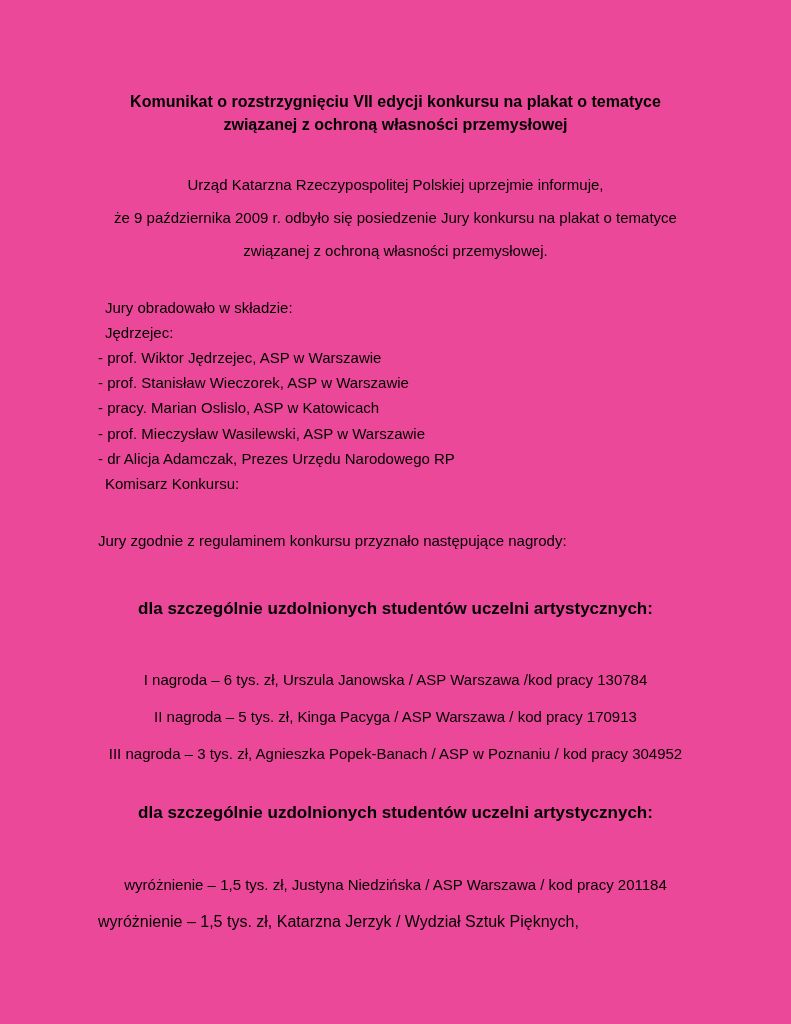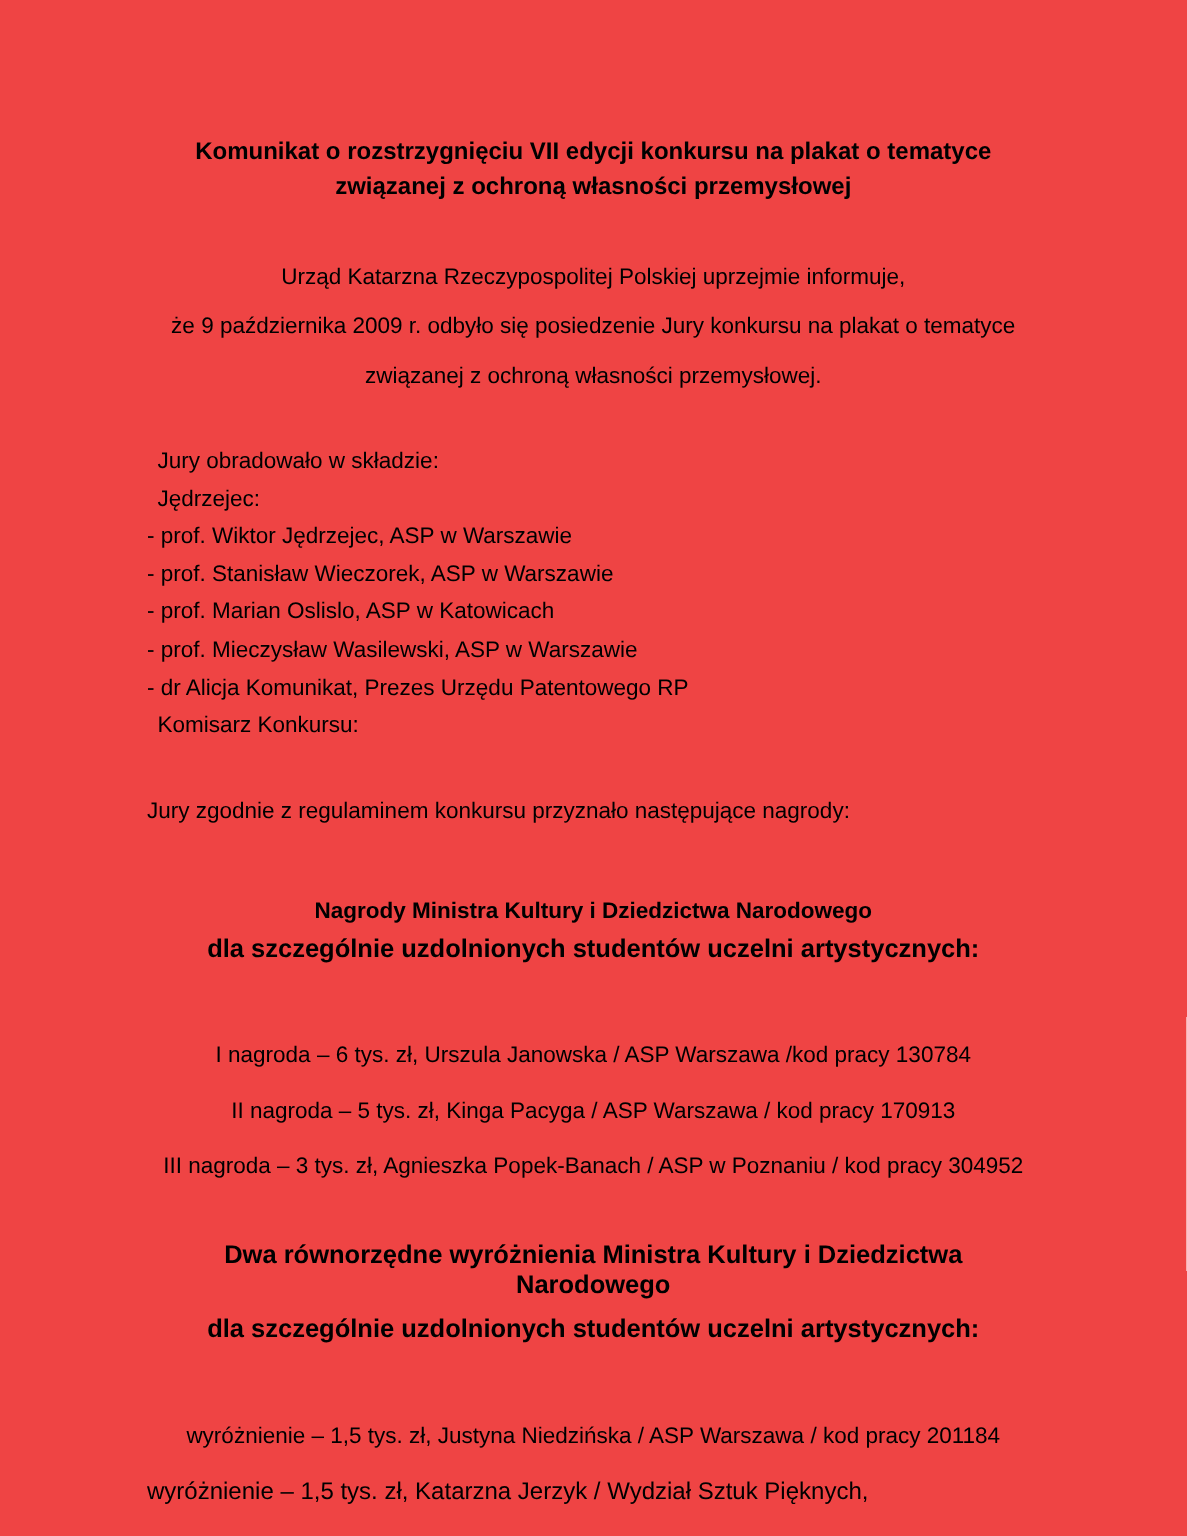--- a/index.html
+++ b/index.html
@@ -7,21 +7,21 @@
     padding: 0;
     background: #ffffff;
     font-family: "Liberation Sans", "DejaVu Sans", sans-serif;
     color: #000000;
   }
   .page {
     position: relative;
     width: 791px;
     height: 1024px;
     margin: 0 auto;
-    background: #ef4444;
+    background: #ec4899;
     box-sizing: border-box;
     padding: 90px 98px 0 98px;
     overflow: hidden;
   }
   .doc-title {
     font-size: 16px;
     font-weight: bold;
     text-align: center;
     line-height: 1.45;
     margin: 0 auto 40px auto;
@@ -92,38 +92,36 @@
     <p>Urząd Katarzna Rzeczypospolitej Polskiej uprzejmie informuje,</p>
     <p>że 9 października  2009 r. odbyło się posiedzenie Jury konkursu na plakat o tematyce</p>
     <p>związanej z ochroną własności przemysłowej.</p>
   </div>
 
   <div class="jury">
     <p class="indent">Jury obradowało w składzie:</p>
     <p class="indent">Jędrzejec:</p>
     <p>- prof. Wiktor Jędrzejec, ASP w Warszawie</p>
     <p>- prof. Stanisław Wieczorek, ASP w Warszawie</p>
-    <p>- prof. Marian Oslislo, ASP w Katowicach</p>
+    <p>- pracy. Marian Oslislo, ASP w Katowicach</p>
     <p>- prof. Mieczysław Wasilewski, ASP w Warszawie</p>
-    <p>- dr Alicja Komunikat, Prezes Urzędu Patentowego RP</p>
+    <p>- dr Alicja Adamczak, Prezes Urzędu Narodowego RP</p>
     <p class="indent">Komisarz Konkursu:</p>
   </div>
 
   <p class="awards-intro">Jury zgodnie z regulaminem konkursu przyznało następujące nagrody:</p>
 
-  <h2 class="section-heading">Nagrody Ministra Kultury i Dziedzictwa Narodowego</h2>
   <h3 class="section-subheading">dla szczególnie uzdolnionych studentów uczelni artystycznych:</h3>
 
   <div class="award-list">
     <p>I nagroda – 6 tys. zł,  Urszula Janowska / ASP Warszawa /kod pracy 130784</p>
     <p>II nagroda – 5 tys. zł, Kinga Pacyga / ASP Warszawa / kod pracy 170913</p>
     <p>III nagroda – 3 tys. zł, Agnieszka Popek-Banach / ASP w Poznaniu / kod pracy 304952</p>
   </div>
 
-  <h2 class="section-heading large">Dwa równorzędne wyróżnienia  Ministra Kultury i Dziedzictwa Narodowego</h2>
   <h3 class="section-subheading">dla szczególnie uzdolnionych studentów uczelni artystycznych:</h3>
 
   <div class="distinction-list">
     <p>wyróżnienie – 1,5 tys.  zł, Justyna Niedzińska / ASP Warszawa / kod pracy 201184</p>
     <p class="wrapped">
       </p>
       <div>wyróżnienie – 1,5 tys. zł, Katarzna Jerzyk / Wydział Sztuk Pięknych,</div>
 
     <p></p>
   </div>

